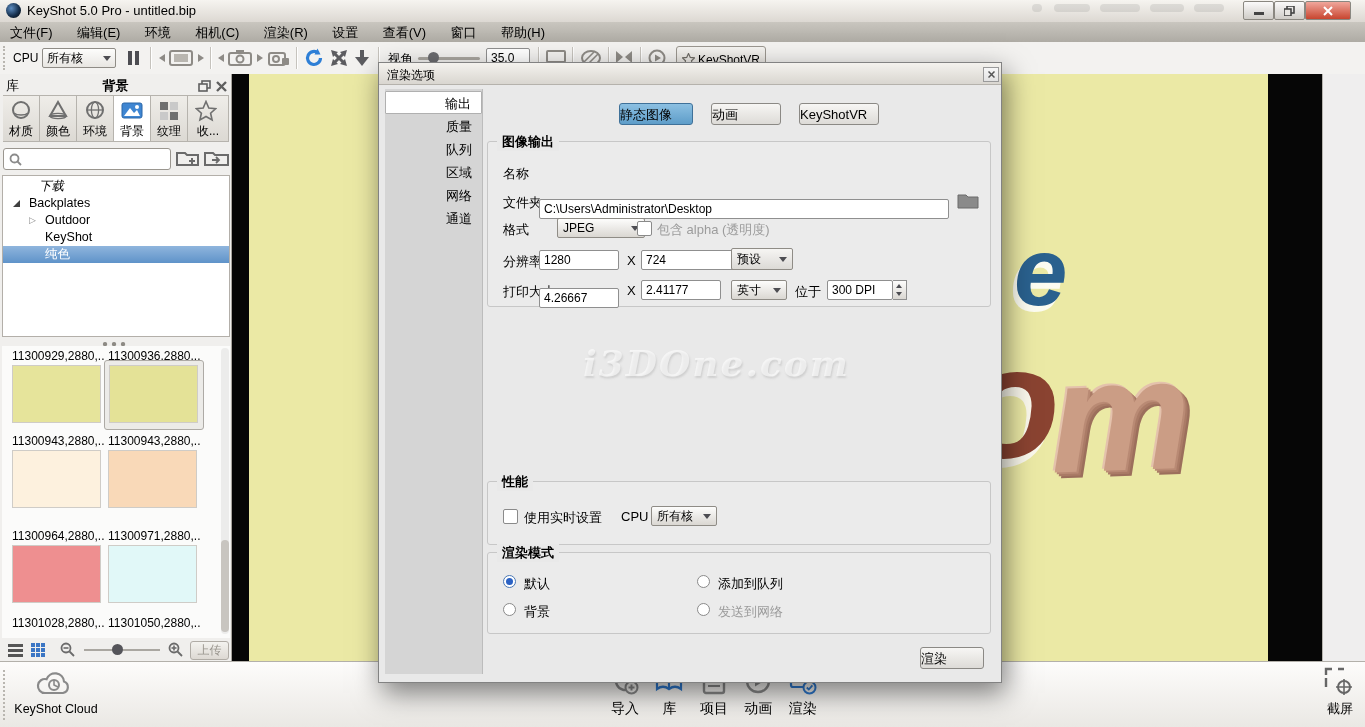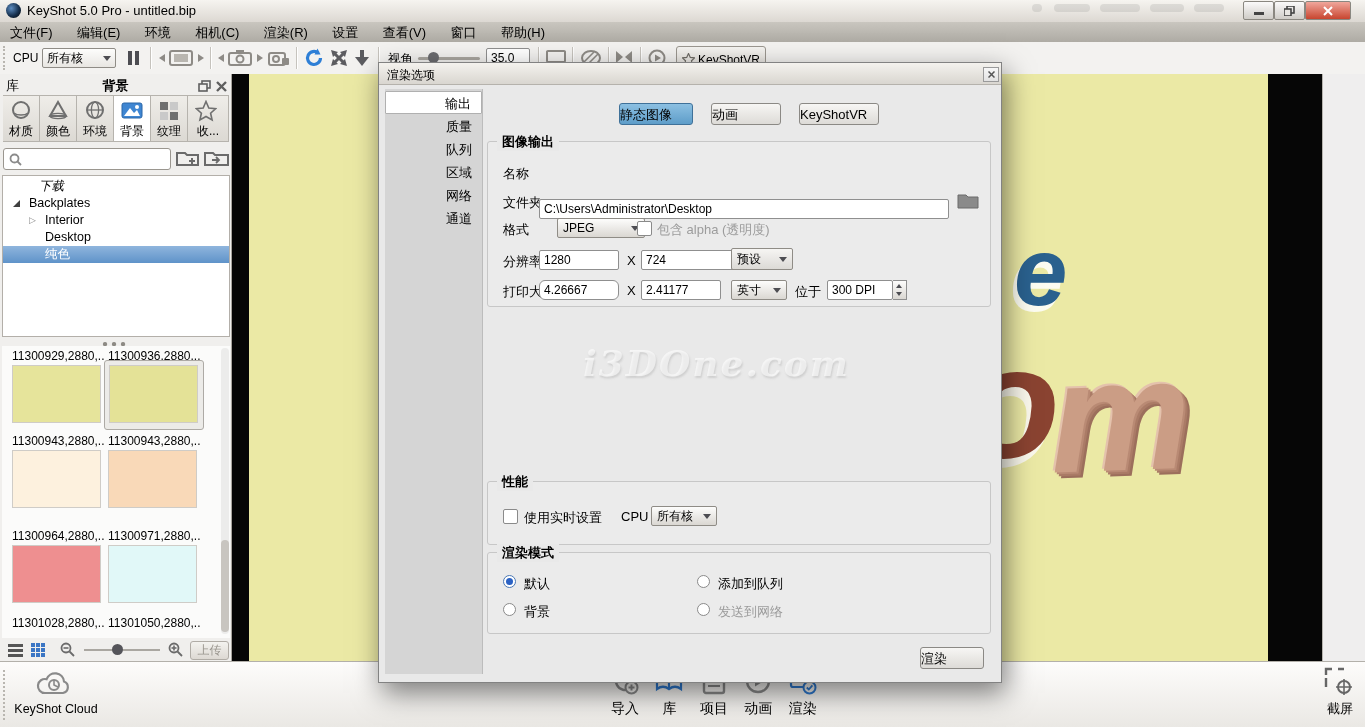--- a/index.html
+++ b/index.html
@@ -256,24 +256,24 @@
   <div class="a" style="left:2px;top:101px;width:228px;height:162px;background:#fff;border:1px solid #b3afa9;box-sizing:border-box">
     <div class="treerow a" style="top:2px;font-style:italic">
         <span class="a" style="left:36px">下载</span>
       </div>
     <div class="treerow a" style="top:19px">
       <span class="a" style="left:10px;top:5px;width:0;height:0;border-bottom:7px solid #404040;border-left:7px solid transparent"></span>
       <span class="a" style="left:26px">Backplates</span>
     </div>
     <div class="treerow a" style="top:36px">
       <span class="a" style="left:26px;top:0;color:#8a8a8a;font-size:9px">▷</span>
-      <span class="a" style="left:42px">Interior</span>
+      <span class="a" style="left:42px">Outdoor</span>
     </div>
     <div class="treerow a" style="top:53px">
-        <span class="a" style="left:42px">Desktop</span>
+        <span class="a" style="left:42px">KeyShot</span>
       </div>
     <div class="treerow sel a" style="top:70px">
         <span class="a" style="left:42px">纯色</span>
       </div>
   </div>
   <div class="a" style="left:0;top:264px;width:100%;text-align:center;color:#8d8a84;font-size:10px;letter-spacing:3px">●●●</div>
 
   <div class="a" style="left:2px;top:272px;width:228px;height:292px;background:#fbfbfa">
     <span class="a thlabel" style="left:10px;top:3px">11300929,2880,...</span>
     <span class="a thlabel" style="left:106px;top:3px">11300936,2880,...</span>
@@ -381,21 +381,21 @@
   <span class="flabel dis a" style="left:278px;top:158px">包含 alpha (透明度)</span>
   <span class="flabel a" style="left:124px;top:190px">分辨率</span>
   <input class="tin a" style="left: 160px; top: 187px; width: 80px; height: 20px;" value="1280">
   <span class="flabel a" style="left:248px;top:190px">X</span>
   <input class="tin a" style="left: 262px; top: 187px; width: 94px; height: 20px;" value="724">
   <div class="dd a" style="left:352px;top:185px;width:62px;height:22px;background:linear-gradient(#f6f5f3,#dcdad6)">
       <span>预设</span>
       <span class="darr"></span>
     </div>
   <span class="flabel a" style="left:124px;top:220px">打印大小</span>
-  <input class="tin a" style="left: 160px; top: 217px; width: 80px; height: 20px; border-radius: 6px;" value="4.26667">
+  <input class="tin a" style="left: 160px; top: 225px; width: 80px; height: 20px;" value="4.26667">
   <span class="flabel a" style="left:248px;top:220px">X</span>
   <input class="tin a" style="left: 262px; top: 217px; width: 80px; height: 20px;" value="2.41177">
   <div class="dd a" style="left:352px;top:217px;width:56px">
       <span>英寸</span>
       <span class="darr"></span>
     </div>
   <span class="flabel a" style="left:416px;top:220px">位于</span>
   <input class="tin a" style="left: 448px; top: 217px; width: 66px; height: 20px;" value="300 DPI">
   <div class="a" style="left:514px;top:217px;width:14px;height:20px;border:1px solid #8f8f8f;border-left:none;background:linear-gradient(#fdfdfc,#dad7d2);box-sizing:border-box">
     <span class="a" style="left:3px;top:3px;width:0;height:0;border-left:3.5px solid transparent;border-right:3.5px solid transparent;border-bottom:4px solid #4d4d52"></span>

